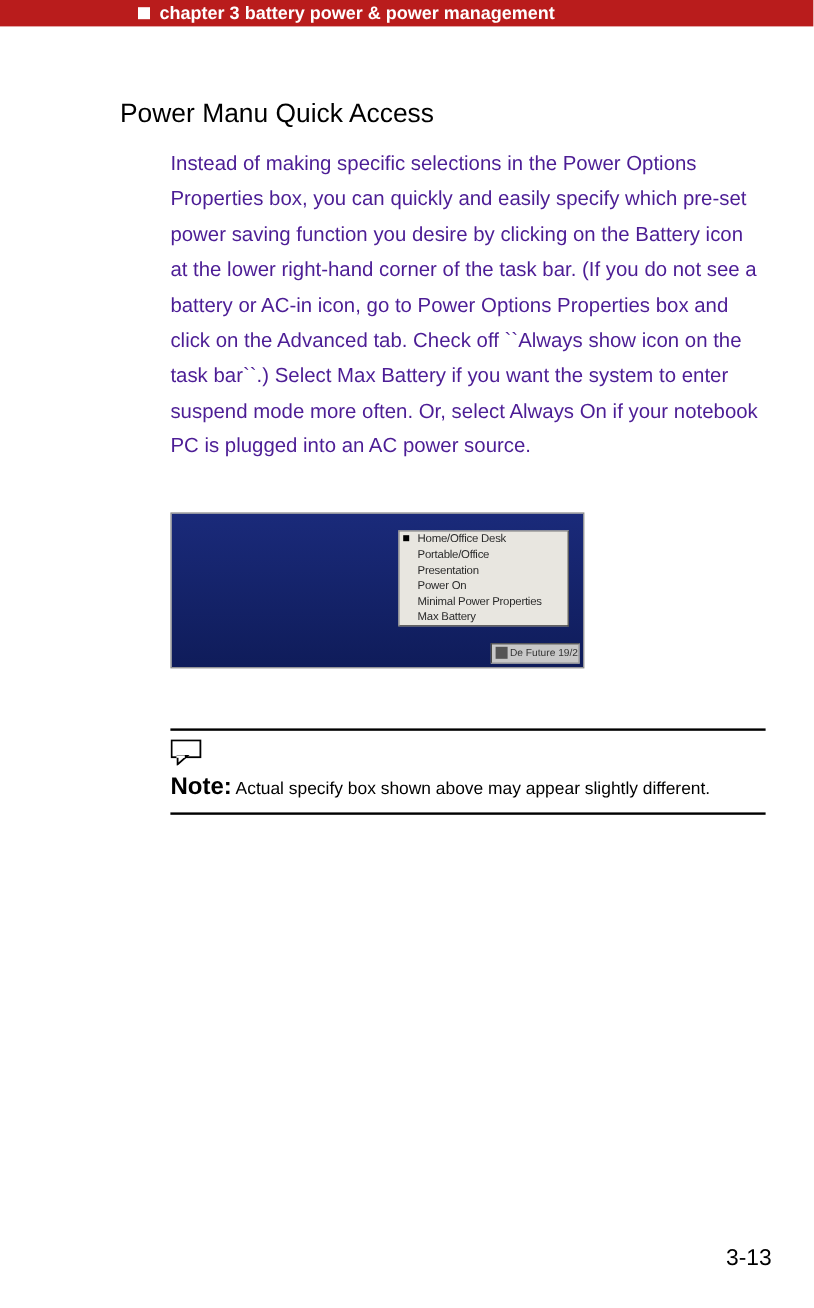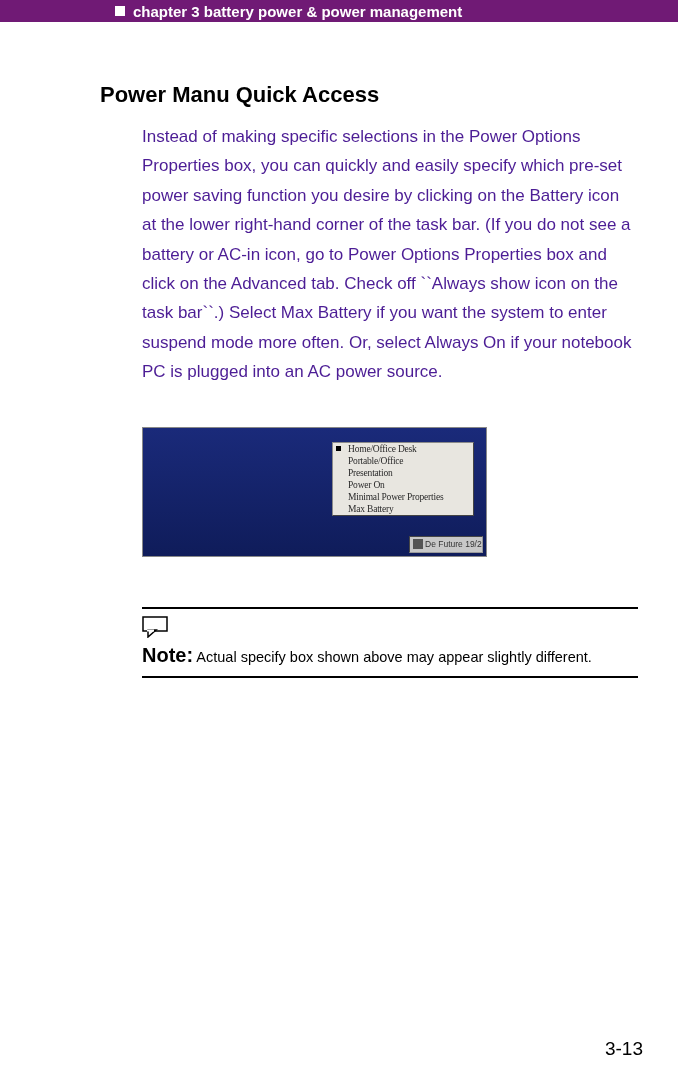--- a/index.html
+++ b/index.html
@@ -4,21 +4,21 @@
   <style>
     * { margin: 0; padding: 0; box-sizing: border-box; }
     body {
       width: 678px;
       height: 1090px;
       background: #fff;
       font-family: Arial, Helvetica, sans-serif;
       position: relative;
     }
     .header-bar {
-      background: #701a75;
+      background: #b91c1c;
       color: #fff;
       height: 22px;
       display: flex;
       align-items: center;
       padding-left: 115px;
       gap: 8px;
       font-size: 15px;
       font-weight: bold;
     }
     .header-square {
@@ -26,21 +26,21 @@
       height: 10px;
       background: #fff;
       display: inline-block;
       flex-shrink: 0;
     }
     .content {
       padding: 60px 40px 0 100px;
     }
     .section-title {
       font-size: 22px;
-      font-weight: bold;
+      font-weight: normal;
       margin-bottom: 14px;
     }
     .body-text {
       font-size: 17px;
       line-height: 1.73;
       margin-left: 42px;
       color: #4c1d95;
     }
     .screenshot {
       margin-left: 42px;
@@ -54,21 +54,21 @@
     .menu-popup {
       position: absolute;
       top: 14px;
       right: 12px;
       width: 142px;
       background: #e8e6e0;
       border: 1px solid #8a8a8a;
       border-right-color: #444;
       border-bottom-color: #444;
       font-size: 9.5px;
-      font-family: Liberation Serif, serif;
+      font-family: Liberation Sans, sans-serif;
     }
     .menu-item {
       padding: 1px 4px 1px 15px;
       color: #2a2a2a;
       white-space: nowrap;
       position: relative;
       letter-spacing: -0.2px;
     }
     .menu-item.selected::before {
       content: "";

